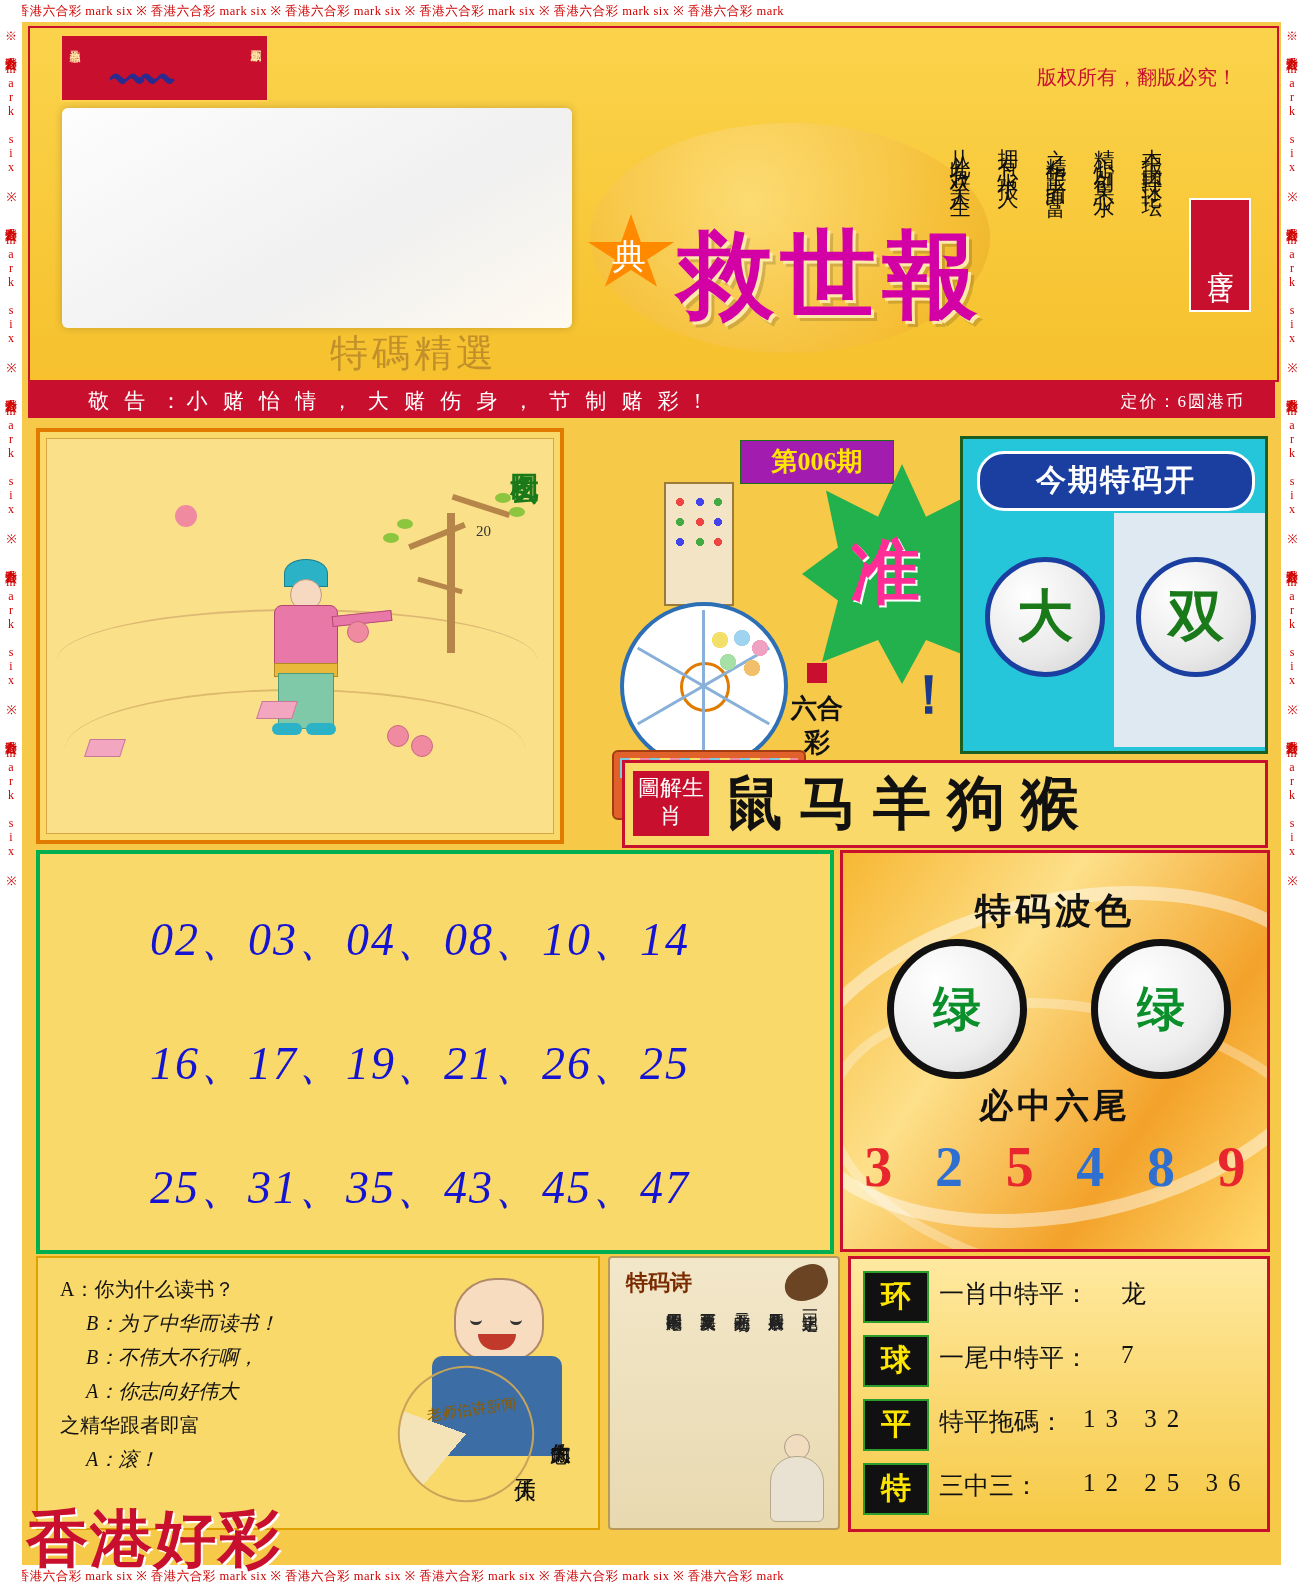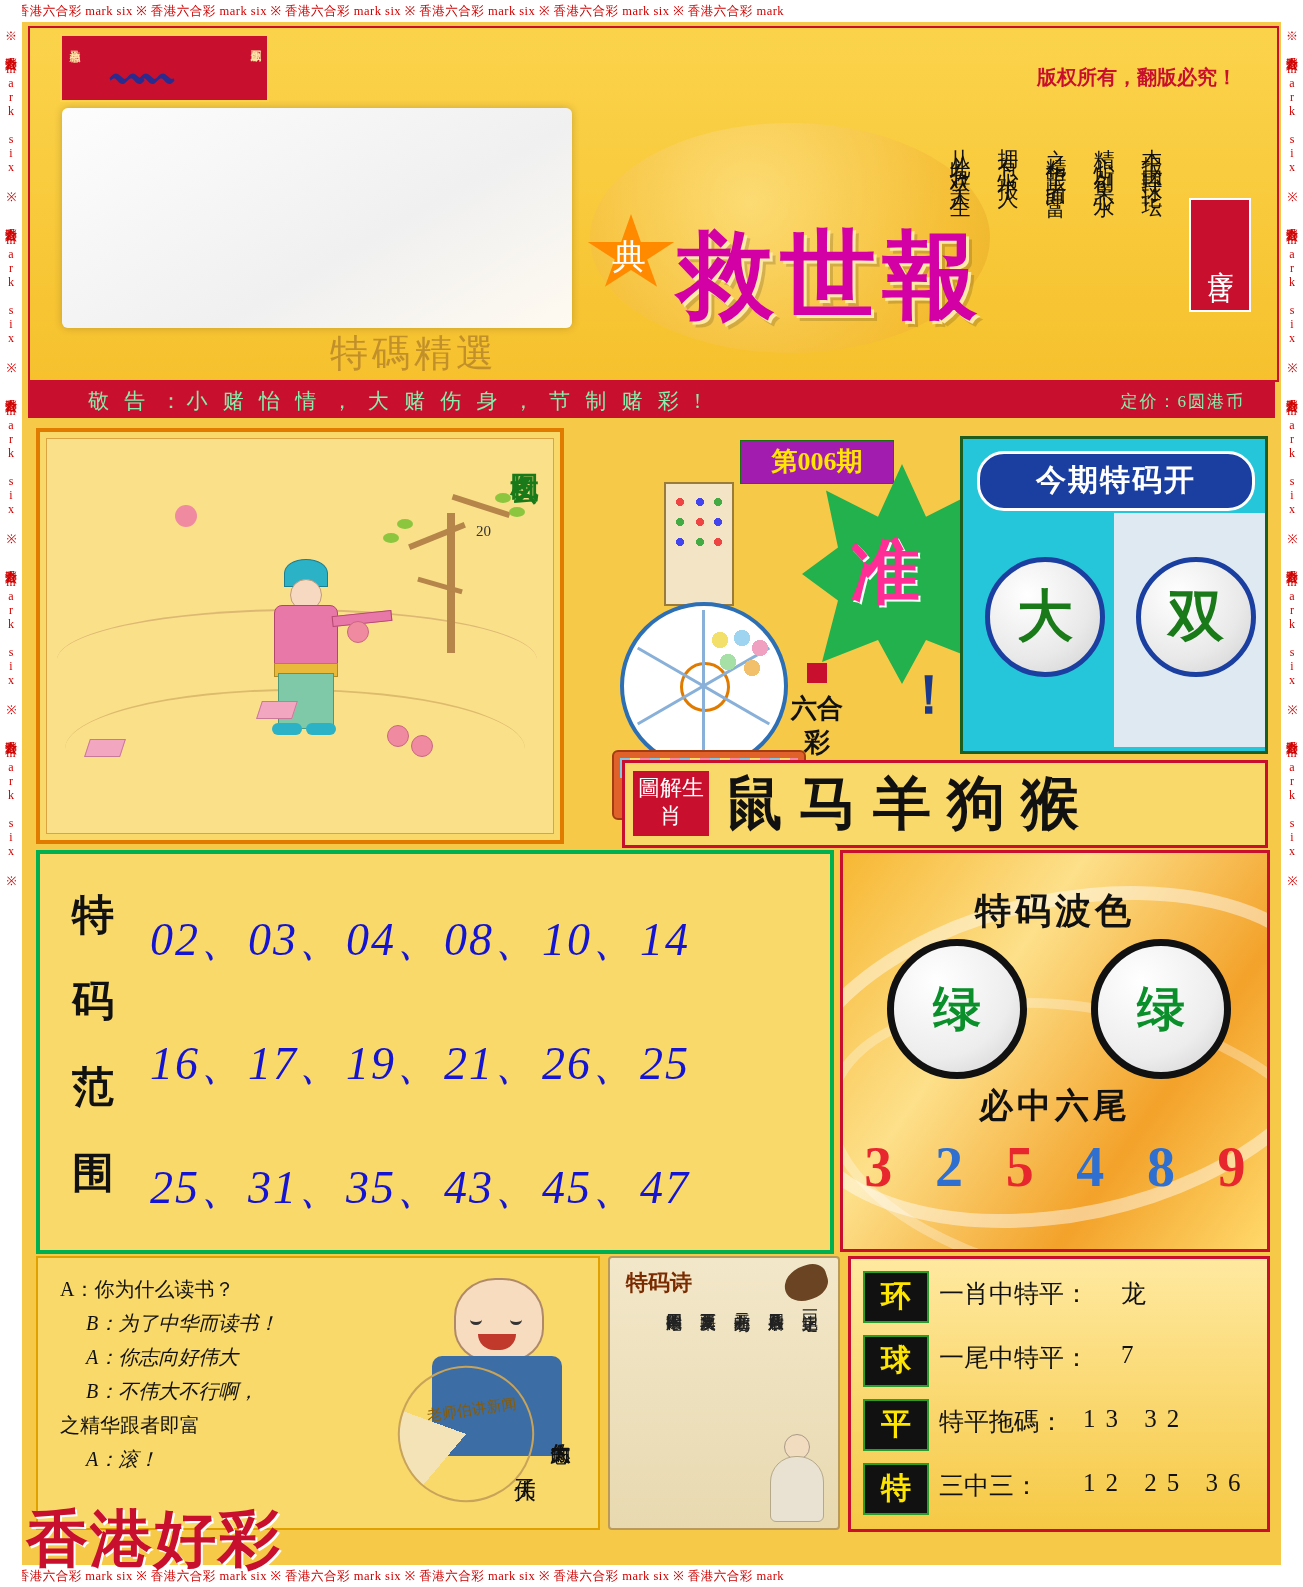--- a/index.html
+++ b/index.html
@@ -30,21 +30,21 @@
             background:linear-gradient(#fbd34b,#f6c12d);border:2px solid #c8102e;}
   .mast-logo{position:absolute;left:30px;top:6px;width:205px;height:64px;
              background:#c8102e;border:2px solid #ffd34d;color:#ffe27a;}
   .mast-logo .cn{position:absolute;left:6px;top:6px;font-size:11px;line-height:12px;
                  writing-mode:vertical-rl;text-orientation:upright;color:#ffe9a8;}
   .mast-logo .wave{position:absolute;left:48px;top:14px;font-size:34px;color:#2b2b8f;
                    font-family:"Liberation Serif",serif;letter-spacing:-4px;}
   .mast-logo .cn2{position:absolute;right:6px;top:6px;font-size:11px;line-height:12px;
                   writing-mode:vertical-rl;text-orientation:upright;color:#ffe9a8;}
   .copyright{position:absolute;right:40px;top:36px;color:#c8102e;font-size:20px;
-             font-weight:bold;font-family:"Liberation Serif",serif;}
+             font-weight:normal;font-family:"Liberation Serif",serif;}
   .whitebox{position:absolute;left:32px;top:80px;width:510px;height:220px;
             background:linear-gradient(150deg,#fdfdfd,#f0f0f0 60%,#fffaf0);
             border-radius:6px;box-shadow:0 0 8px rgba(0,0,0,.2);}
   .badge-tedian{position:absolute;left:300px;top:300px;font-size:38px;color:#b9882a;
                 font-family:"Liberation Serif",serif;letter-spacing:4px;opacity:.85;}
   .globe{position:absolute;left:560px;top:95px;width:400px;height:230px;border-radius:50%;
          background:radial-gradient(circle at 40% 35%,#ffe9a0,#f3b733 70%,#e0a41f);
          opacity:.55;}
   .title-main{position:absolute;left:648px;top:200px;font-size:96px;line-height:96px;
               font-family:"Liberation Serif",serif;font-weight:bold;
@@ -57,21 +57,21 @@
                    font-family:"Liberation Serif",serif;}
   .poem{position:absolute;right:108px;top:104px;height:220px;display:flex;
         flex-direction:row-reverse;gap:14px;}
   .poem div{writing-mode:vertical-rl;text-orientation:upright;font-size:21px;line-height:34px;
             font-family:"Liberation Serif",serif;color:#111;letter-spacing:8px;}
   .xuyan{position:absolute;right:26px;top:170px;width:58px;height:110px;background:#c8102e;
          border:2px solid #fff;color:#fff;font-size:26px;font-family:"Liberation Serif",serif;
          writing-mode:vertical-rl;text-orientation:upright;text-align:center;
          line-height:58px;letter-spacing:6px;}
   .notice{position:absolute;left:6px;top:358px;width:1247px;height:38px;background:#c8102e;
-          color:#86efac;font-family:"Liberation Serif",serif;}
+          color:#ffffff;font-family:"Liberation Serif",serif;}
   .notice .l{position:absolute;left:60px;top:7px;font-size:21px;letter-spacing:5px;}
   .notice .r{position:absolute;right:30px;top:10px;font-size:17px;letter-spacing:2px;}
 
   
   .pic-panel{position:absolute;left:14px;top:406px;width:520px;height:408px;
              background:#f9d96a;border:4px solid #e07b00;}
   .pic-inner{position:absolute;inset:6px;background:#fbe08a;border:1px solid #d9a441;}
   .xuanjitu{position:absolute;right:12px;top:12px;font-size:28px;line-height:34px;
             writing-mode:vertical-rl;text-orientation:upright;color:#1a7a1a;font-weight:bold;
             font-family:"Liberation Serif",serif;}
@@ -379,21 +379,20 @@
         </div>
       </div>
     </div>
 
     <div class="zodiac">
       <div class="tag">圖解生肖</div>
       <div class="list">鼠马羊狗猴</div>
     </div>
 
     <div class="range">
-      <div class="lbl">特码范围</div>
       <div class="rows">
         <div class="row">02、03、04、08、10、14</div>
         <div class="row">16、17、19、21、26、25</div>
         <div class="row">25、31、35、43、45、47</div>
       </div>
     </div>
 
     <div class="wave-box">
       <div class="swirl"></div>
       <div class="swirl2"></div>
@@ -412,22 +411,22 @@
         <span style="color:#2f6fd0">4</span>
         <span style="color:#2f6fd0">8</span>
         <span style="color:#e8262d">9</span>
       </div>
     </div>
 
     <div class="joke">
       <div class="wrap">
         <p>A：你为什么读书？</p>
         <p class="ind">B：为了中华而读书！</p>
+        <p class="ind">B：不伟大不行啊，</p>
         <p class="ind">A：你志向好伟大</p>
-        <p class="ind">B：不伟大不行啊，</p>
         <p>之精华跟者即富</p>
         <p class="ind">A：滚！</p>
       </div>
       <div class="teacher">
         <div class="t-head"></div>
         <div class="t-eye" style="left:72px;top:36px;"></div>
         <div class="t-eye" style="left:112px;top:36px;"></div>
         <div class="t-mouth"></div>
         <div class="t-body"></div>
         <div class="fan">

